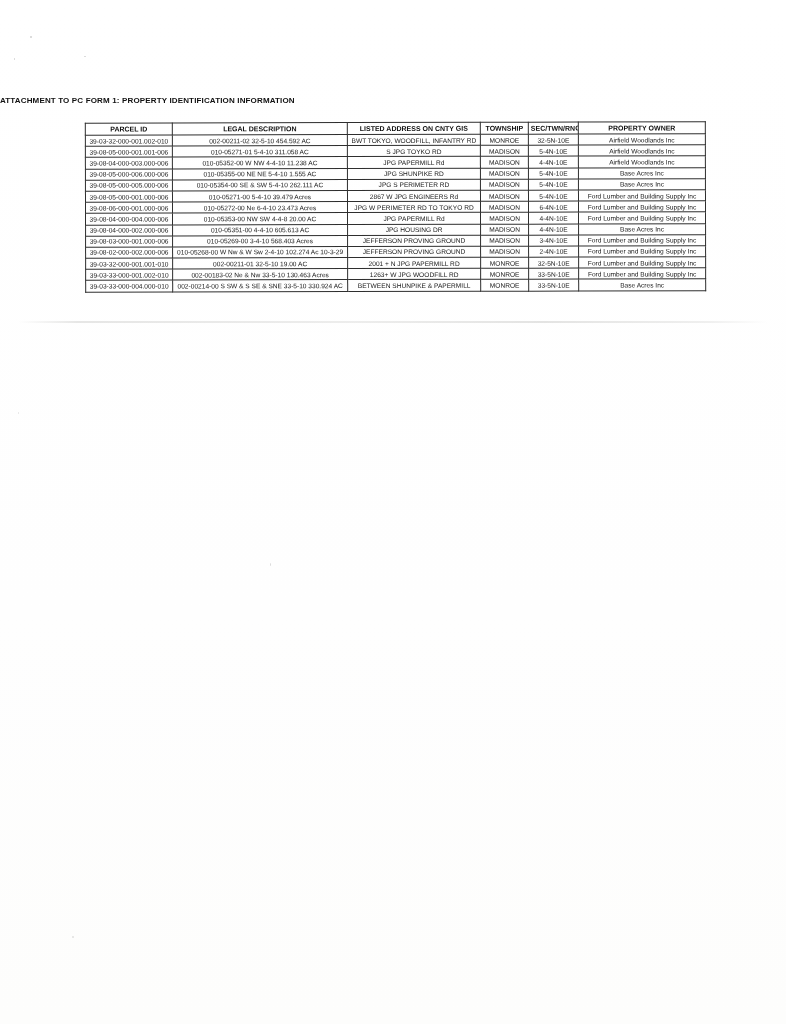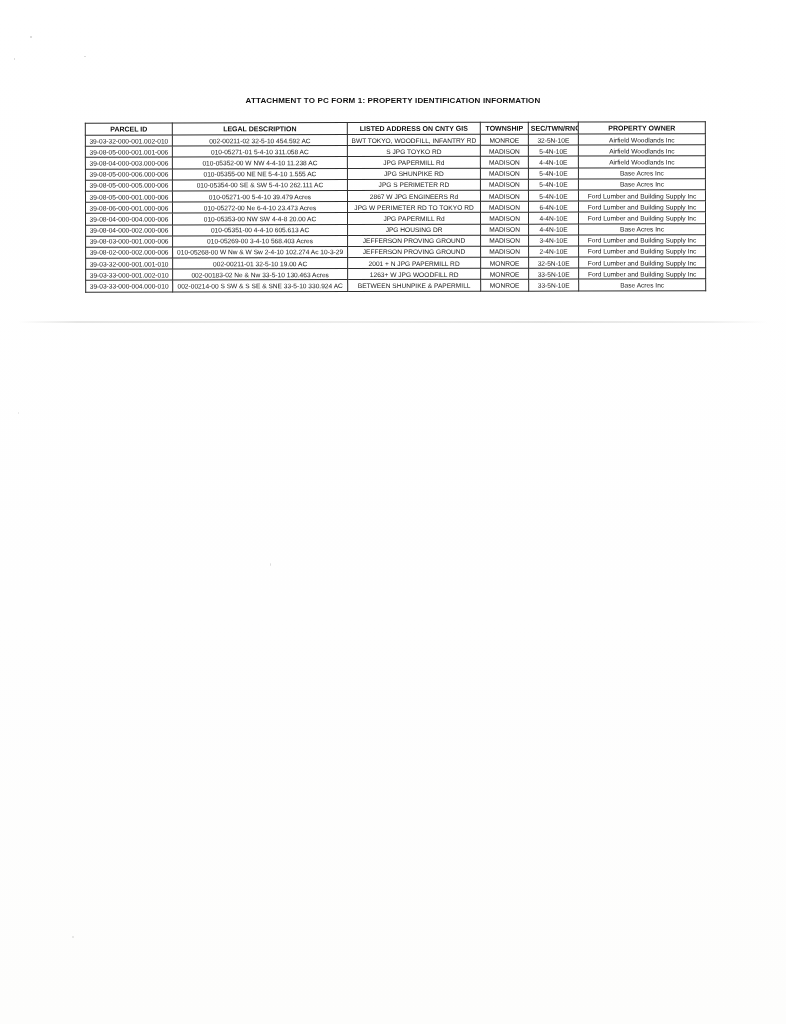--- a/index.html
+++ b/index.html
@@ -14,21 +14,21 @@
   .page {
     position: absolute;
     left: 0; top: 0;
     width: 786px; height: 1024px;
     background: linear-gradient(180deg, #ffffff 0%, #fefefe 60%, #fdfdfc 100%);
   }
   .doc-title {
     position: absolute;
     top: 96px; left: 0;
     width: 100%;
-    text-align: center;
+    text-align: left;
     font-size: 8px;
     font-weight: bold;
     letter-spacing: 0.15px;
     color: #111;
   }
   .prop-table {
     position: absolute;
     left: 85px; top: 122px;
     width: 620px;
     border-collapse: collapse;

